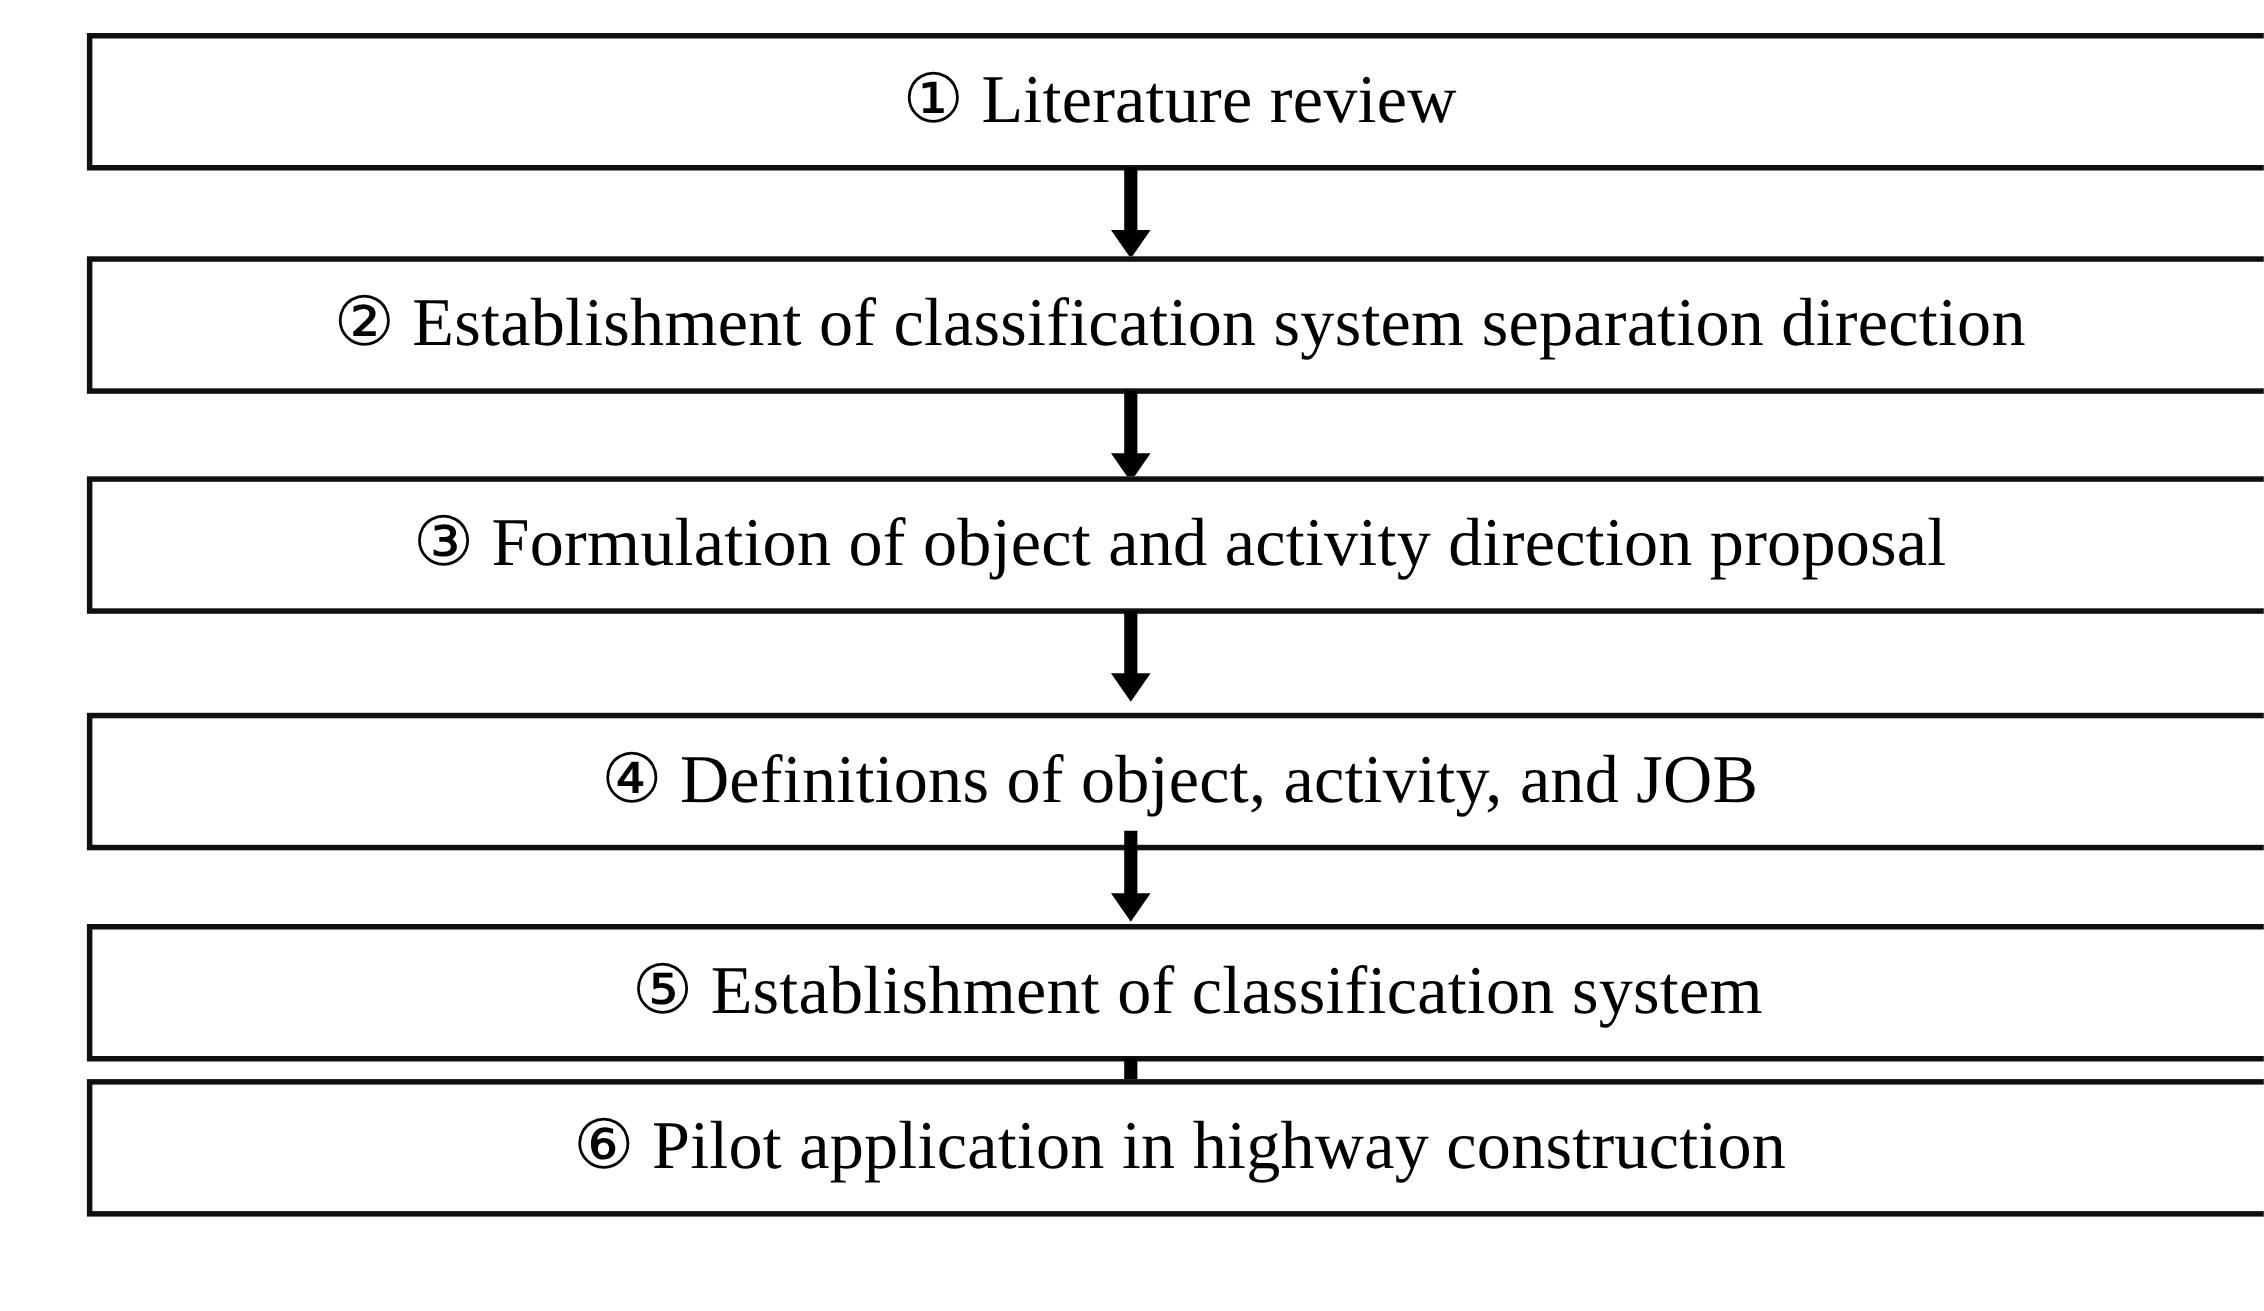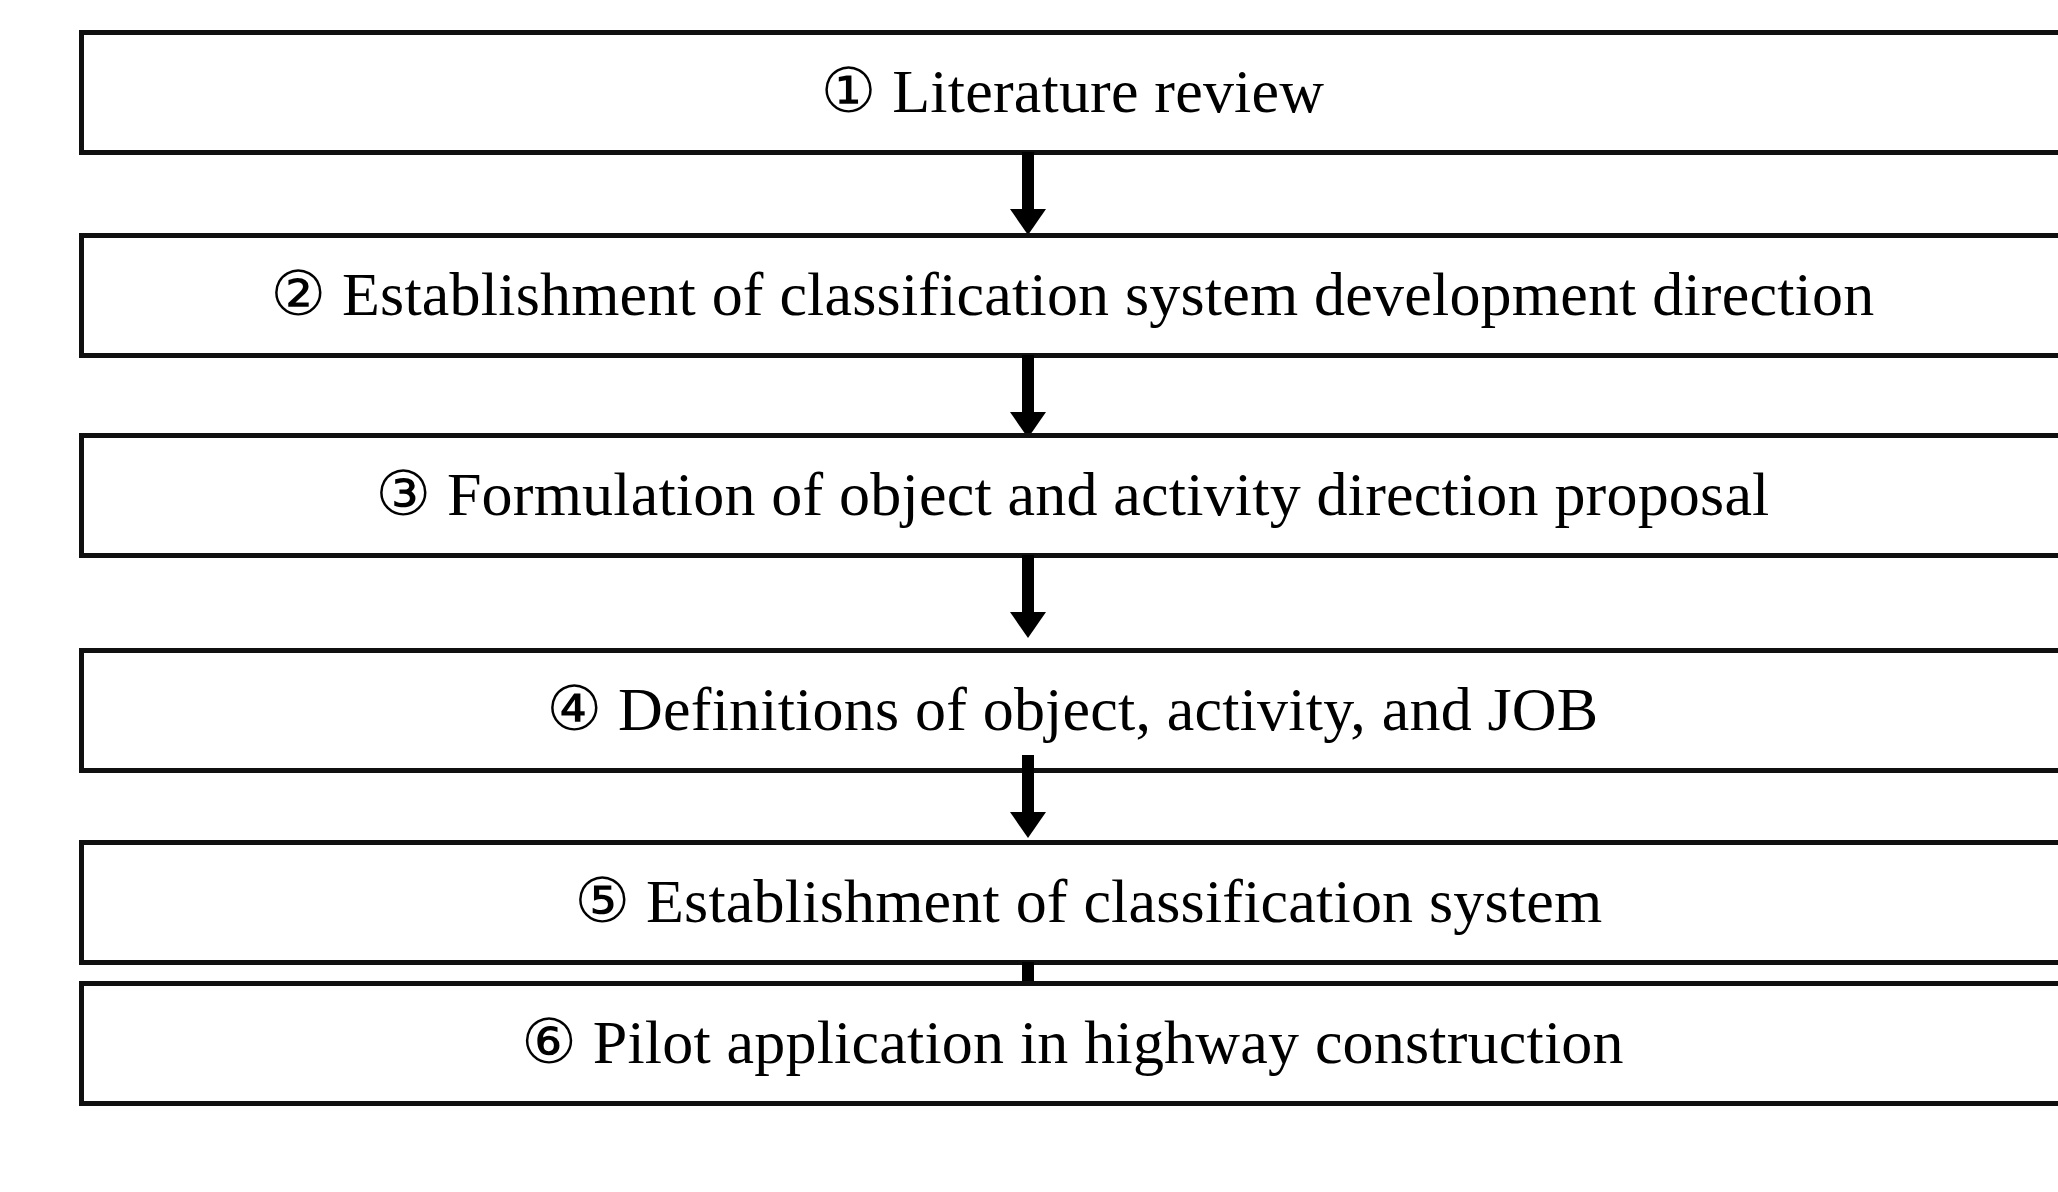--- a/index.html
+++ b/index.html
@@ -84,21 +84,21 @@
   </div>
 
   <div class="flow-arrow arrow-1">
     <svg viewBox="0 0 36 83" xmlns="http://www.w3.org/2000/svg">
       <rect x="12" y="0" width="12" height="60" fill="#000000"></rect>
       <polygon points="0,57 36,57 18,83" fill="#000000"></polygon>
     </svg>
   </div>
 
   <div class="flow-step step-2">
-    <span class="step-label">② Establishment of classification system development direction</span>
+    <span class="step-label">② Establishment of classification system separation direction</span>
   </div>
 
   <div class="flow-arrow arrow-2">
     <svg viewBox="0 0 36 83" xmlns="http://www.w3.org/2000/svg">
       <rect x="12" y="0" width="12" height="60" fill="#000000"></rect>
       <polygon points="0,57 36,57 18,83" fill="#000000"></polygon>
     </svg>
   </div>
 
   <div class="flow-step step-3">

